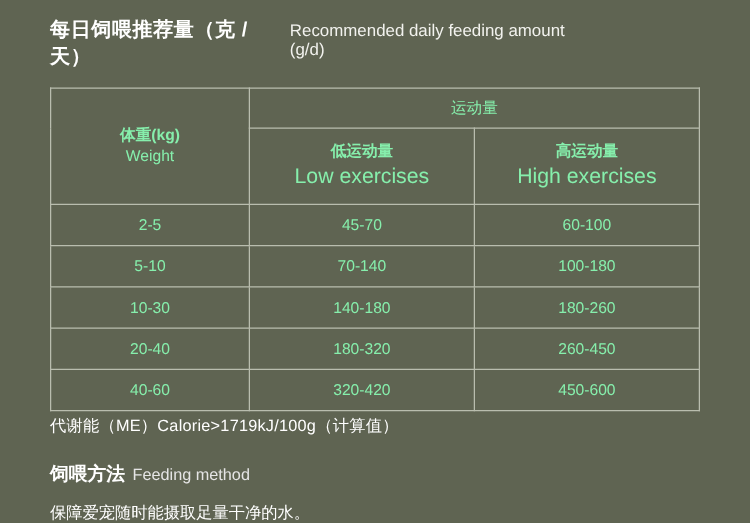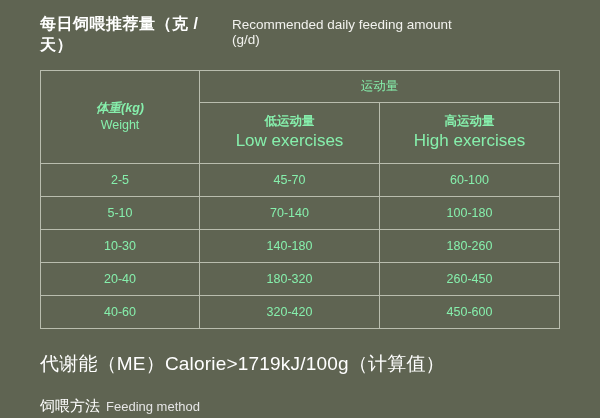--- a/index.html
+++ b/index.html
@@ -54,21 +54,20 @@
   th.hdr-weight {
     width: 150px;
     padding: 10px 4px;
     font-size: 12.5px;
     line-height: 1.35;
   }
   th.hdr-weight .cn {
     font-size: 12.5px;
     font-weight: bold;
     display: block;
-    font-style: italic;
   }
   th.hdr-weight .en {
     font-size: 12.5px;
     display: block;
   }
   th.hdr-activity {
     padding: 7px 4px;
     font-size: 12.5px;
     font-weight: bold;
   }
@@ -84,33 +83,33 @@
   }
   th.hdr-sub .en {
     font-size: 17px;
     display: block;
   }
   table.feed-table td {
     padding: 9px 4px;
     font-size: 12.5px;
   }
   .note {
-    margin-top: 22px;
-    font-size: 19px;
+    margin-top: 3px;
+    font-size: 13px;
     color: #ffffff;
     letter-spacing: 0.2px;
   }
   .section-head {
     display: flex;
     align-items: baseline;
     margin-top: 20px;
   }
   .section-head .cn {
     font-size: 15px;
-    font-weight: normal;
+    font-weight: bold;
   }
   .section-head .en {
     font-size: 13px;
     margin-left: 6px;
     color: #e5e5e5;
   }
   .body-text {
     margin-top: 10px;
     font-size: 13px;
     line-height: 1.7;

